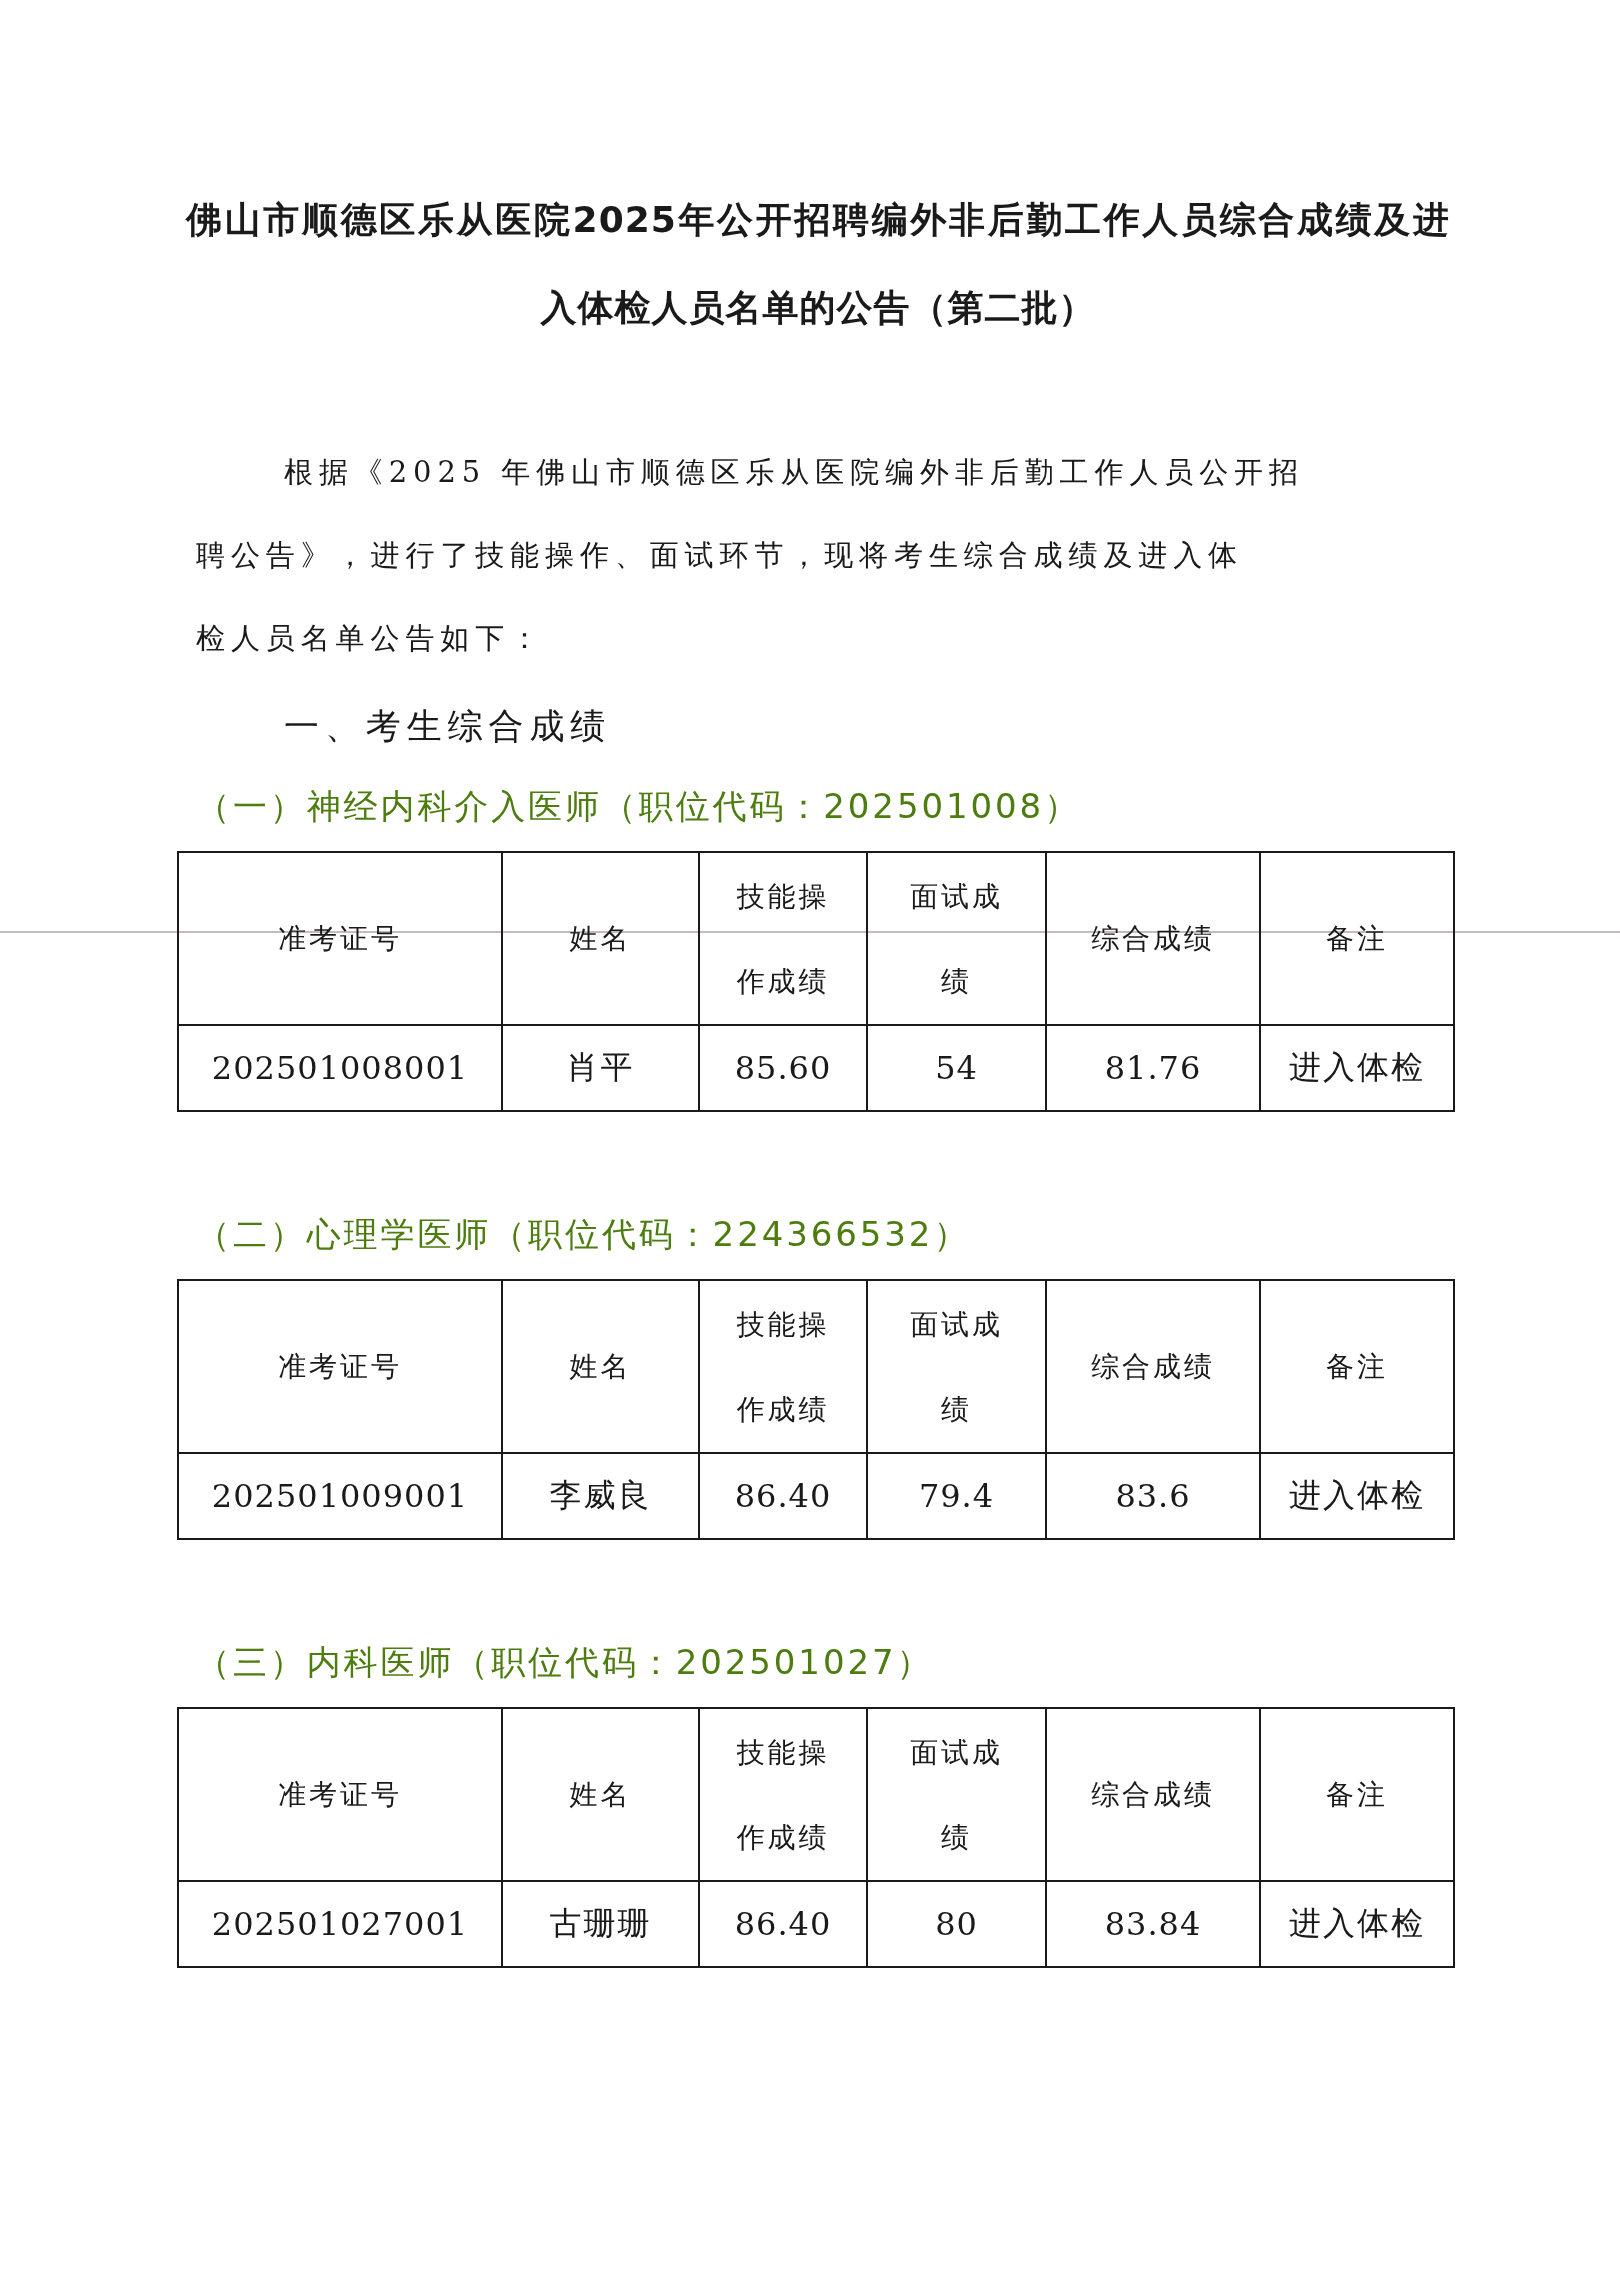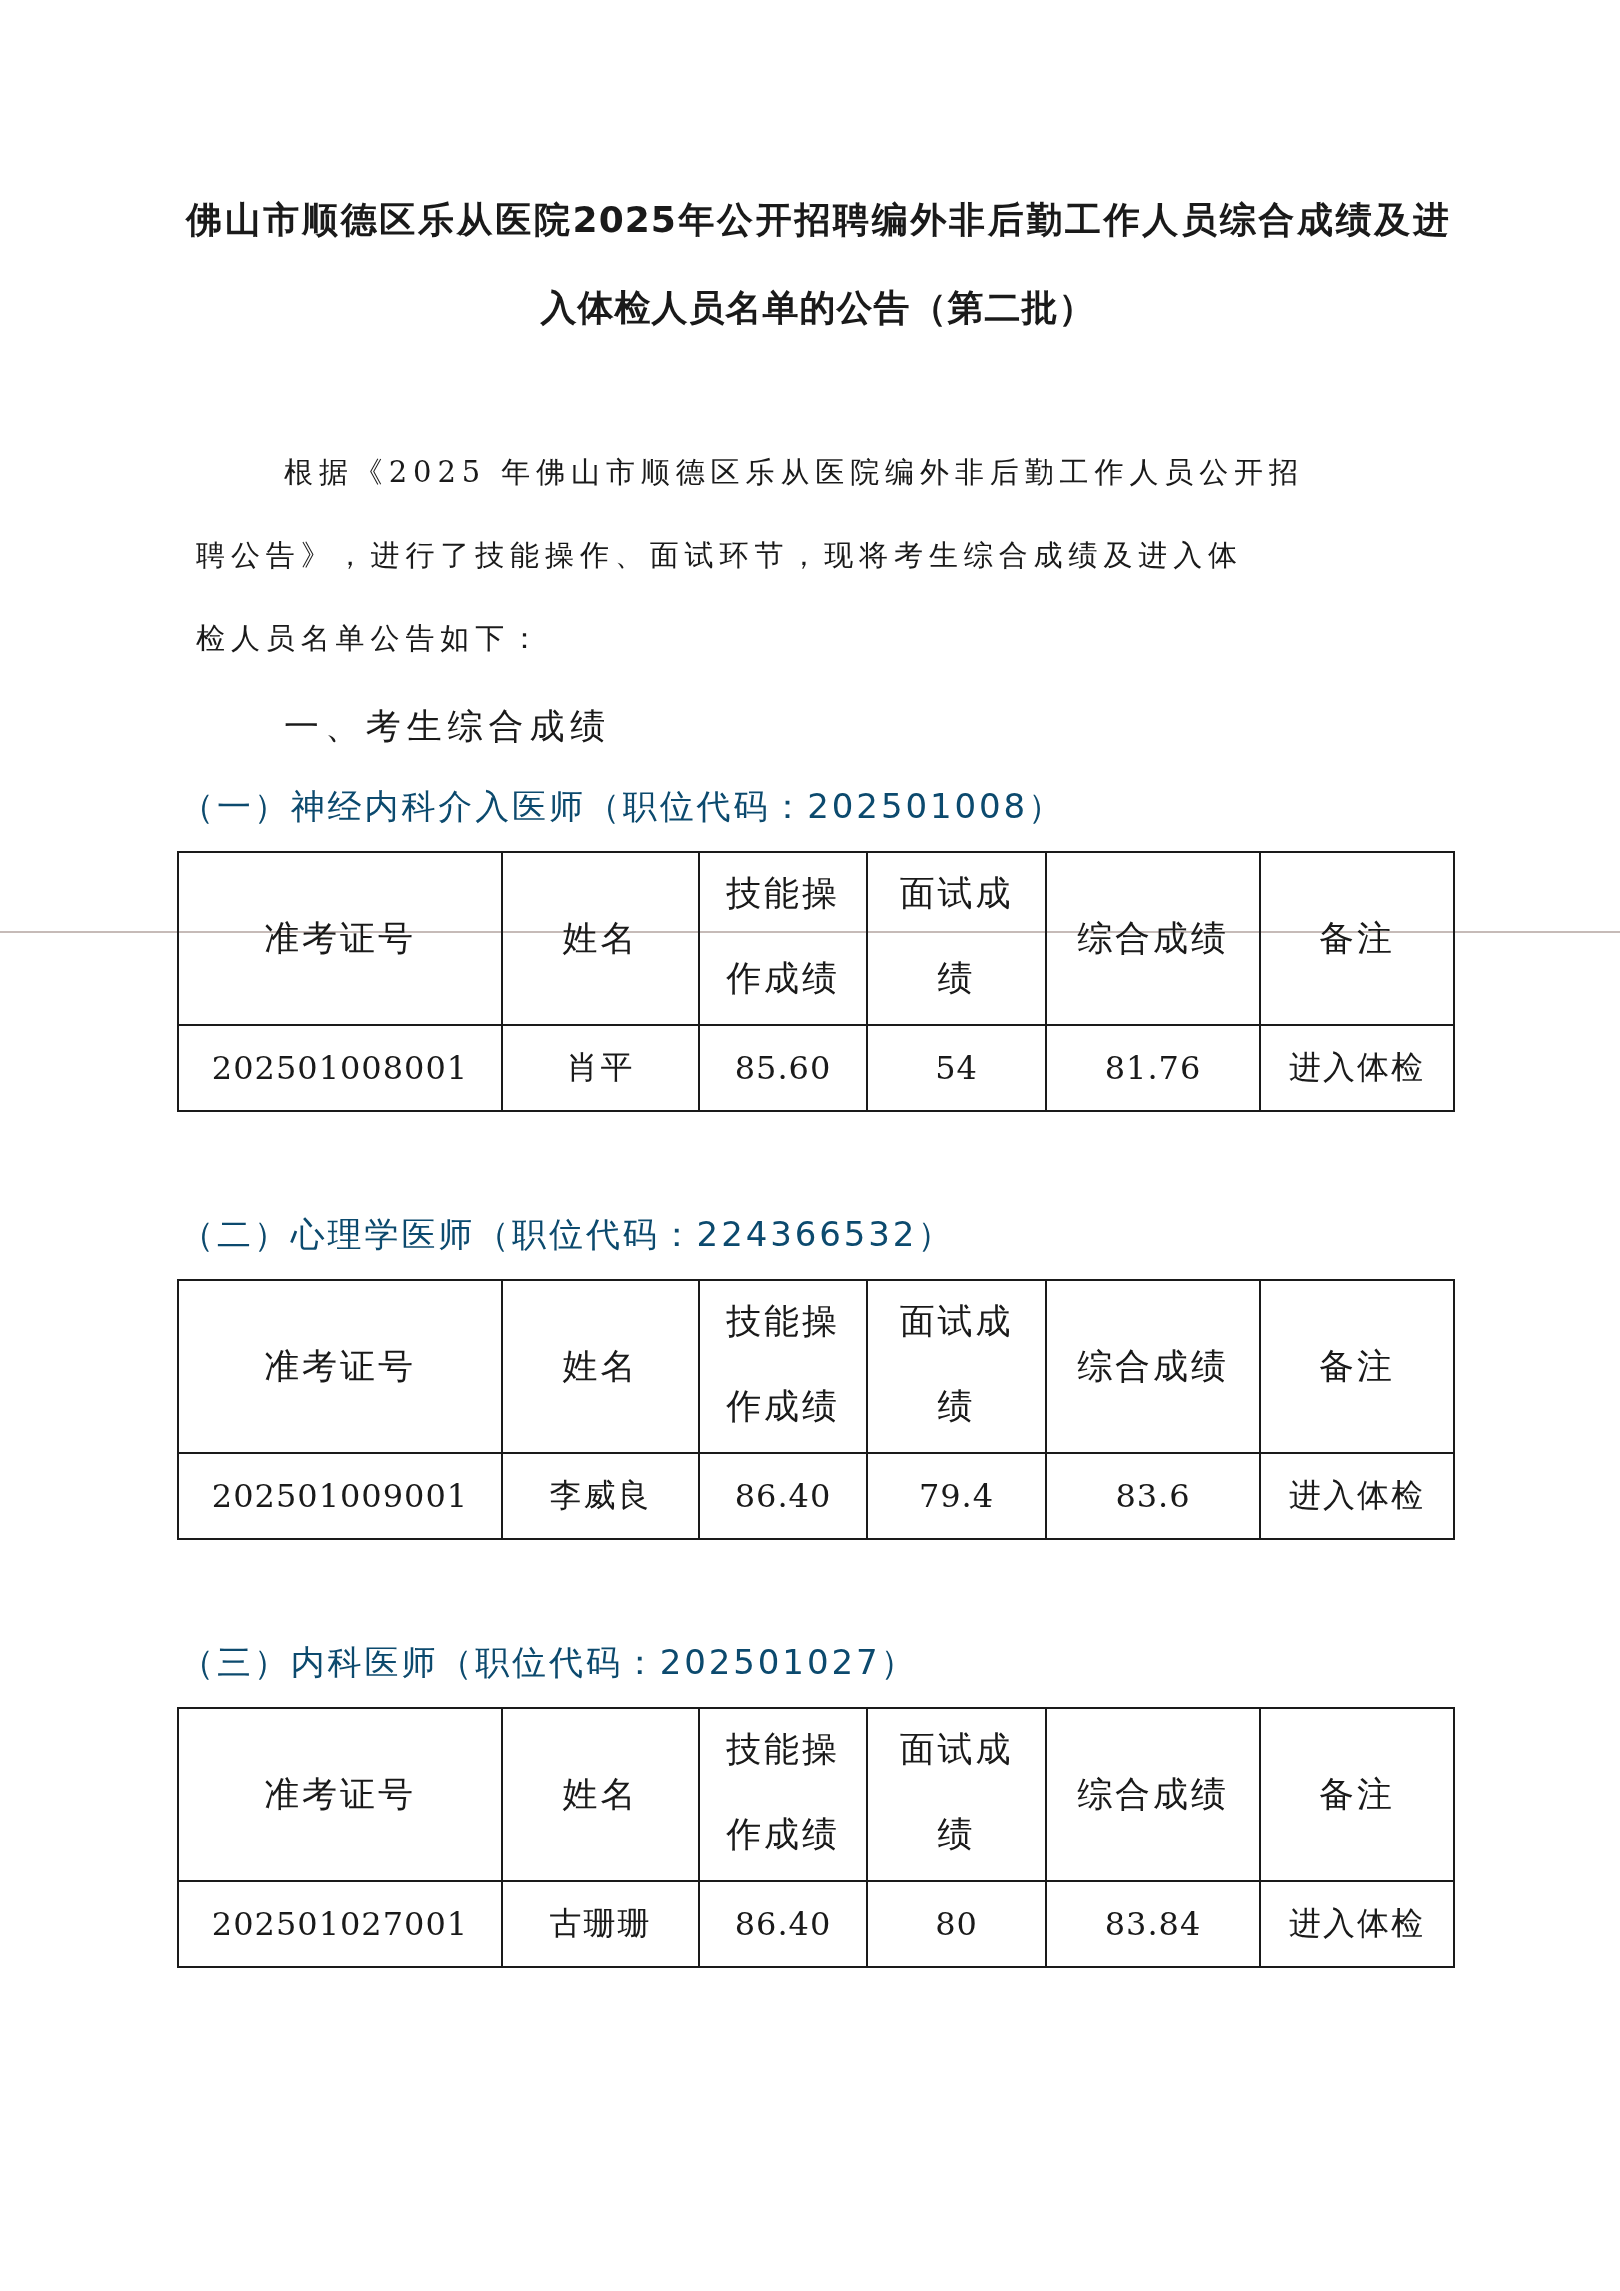--- a/index.html
+++ b/index.html
@@ -60,26 +60,26 @@
       position: absolute;
       left: 284px;
       top: 703px;
       font-family: "DejaVu Sans", "Liberation Sans", sans-serif;
       font-size: 35px;
       letter-spacing: 5.9px;
       color: #1a1a1a;
     }
     .sub-heading {
       position: absolute;
-      left: 180px;
+      left: 196px;
       font-family: "DejaVu Sans", "Liberation Sans", sans-serif;
       font-size: 34px;
       letter-spacing: 2.9px;
       white-space: nowrap;
-      color: #0c4a6e;
+      color: #4d7c0f;
     }
     .sh1 { top: 784px; }
     .sh2 { top: 1212px; }
     .sh3 { top: 1640px; }
 
     table.score {
       position: absolute;
       left: 177px;
       width: 1276px;
       border-collapse: collapse;
@@ -93,22 +93,22 @@
     table.score col.c6 { width: 194px; }
     table.score td, table.score th {
       border: 2px solid #1a1a1a;
       text-align: center;
       vertical-align: middle;
       padding: 0;
       font-weight: normal;
       color: #1a1a1a;
     }
     table.score th {
-      font-family: Liberation Mono, monospace;
-      font-size: 35px;
+      font-family: Liberation Serif, serif;
+      font-size: 28px;
       letter-spacing: 2.9px;
       height: 171px;
       margin-left: 12px;
     }
     table.score th .two-line {
       display: block;
       line-height: 85px;
     }
     table.score td {
       height: 84px;

